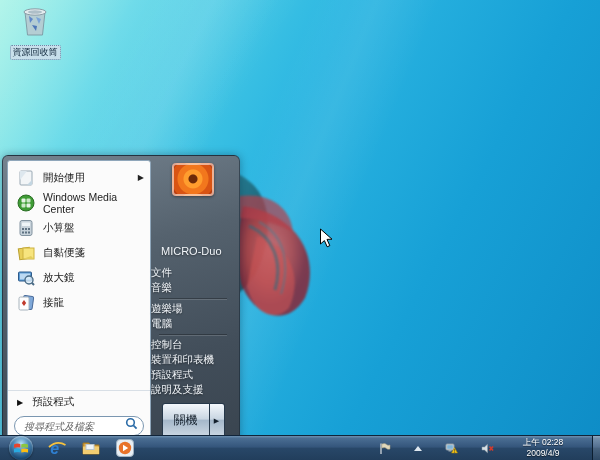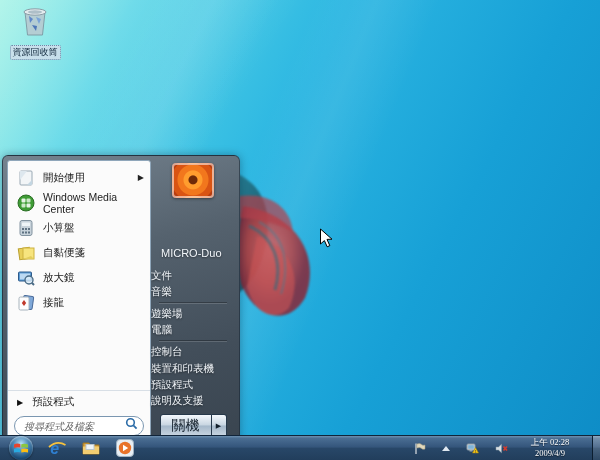--- a/index.html
+++ b/index.html
@@ -49,36 +49,36 @@
 
   .right-panel { flex:1; display:flex; flex-direction:column; padding:2px 0 5px; color:#f2f6fa; }
   .avatar { width:42px; height:42px; margin:1px auto 7px; border-radius:4px;
     border:2px solid rgba(255,255,255,.55); box-shadow:0 1px 3px rgba(0,0,0,.4);
     background:radial-gradient(circle at 50% 48%, #6e2a08 0 4px, #ff9d2e 5px 9px, #f2771d 10px 15px, #d95413 16px 21px, #b83c0e 22px); }
   .user-name { padding:2px 10px 9px; font-size:11px; text-shadow:0 1px 2px rgba(0,0,0,.5);margin-top:40px; }
   .r-item { height:20px; display:flex; align-items:center; padding:0 0; font-size:10.5px;
     text-shadow:0 1px 2px rgba(0,0,0,.5); cursor:default; }
   .r-sep { height:2px; margin:2px 8px; border-top:1px solid rgba(0,0,0,.28); border-bottom:1px solid rgba(255,255,255,.15); }
   .shutdown-row { margin-top:auto; display:flex; justify-content:center; align-items:center; padding-top:5px; }
-  .shutdown-btn { font-size:14px; color:#14202c; padding:2px 11px; border:1px solid #26384a; border-radius:3px 0 0 3px;
+  .shutdown-btn { font-size:12px; color:#14202c; padding:8px 11px; border:1px solid #26384a; border-radius:3px 0 0 3px;
     background:linear-gradient(#f4f8fc, #c9d6e2 45%, #a5b8ca 50%, #cdd9e4); }
   .shutdown-arrow { width:15px; align-self:stretch; display:flex; align-items:center; justify-content:center;
     font-size:7px; color:#14202c; border:1px solid #26384a; border-left:none; border-radius:0 3px 3px 0;
     background:linear-gradient(#f4f8fc, #c9d6e2 45%, #a5b8ca 50%, #cdd9e4); }
 
   
   .taskbar { position:absolute; left:0; bottom:0; width:600px; height:25px; z-index:20;
     background:linear-gradient(#6d90b0 0%, #4a6d92 10%, #35567c 45%, #284768 52%, #223e5c 100%);
     border-top:1px solid #10243a; display:flex; align-items:center; }
   .orb { width:24px; height:24px; margin:0 7px 0 9px; border-radius:50%; position:relative;
     background:radial-gradient(circle at 50% 32%, #b8e2f8 0%, #4b86b4 38%, #1a4a74 72%, #0b2c4e 100%);
     box-shadow:inset 0 1px 2px rgba(255,255,255,.6), 0 1px 2px rgba(0,0,0,.4); }
   .orb svg { position:absolute; left:5px; top:5px; }
   .tb-icon { width:20px; height:20px; margin:0 7px; }
-  .tray { margin-left:auto; display:flex; align-items:center; gap:16px; height:100%;font-family:Liberation Serif, serif; }
+  .tray { margin-left:auto; display:flex; align-items:center; gap:23px; height:100%; }
   .tray-glyph { width:13px; height:13px; }
   .hidden-arrow { width:0; height:0; border-left:4px solid transparent; border-right:4px solid transparent;
     border-bottom:5px solid #dfe8f0; }
   .clock { width:52px; text-align:center; color:#fff; font-size:8.5px; line-height:1.35;
     text-shadow:0 1px 1px rgba(0,0,0,.6); }
   .show-desktop { width:8px; height:100%; border-left:1px solid #0c1e30;
     background:linear-gradient(rgba(255,255,255,.25), rgba(255,255,255,.05)); }
 </style>
 </head>
 <body>

